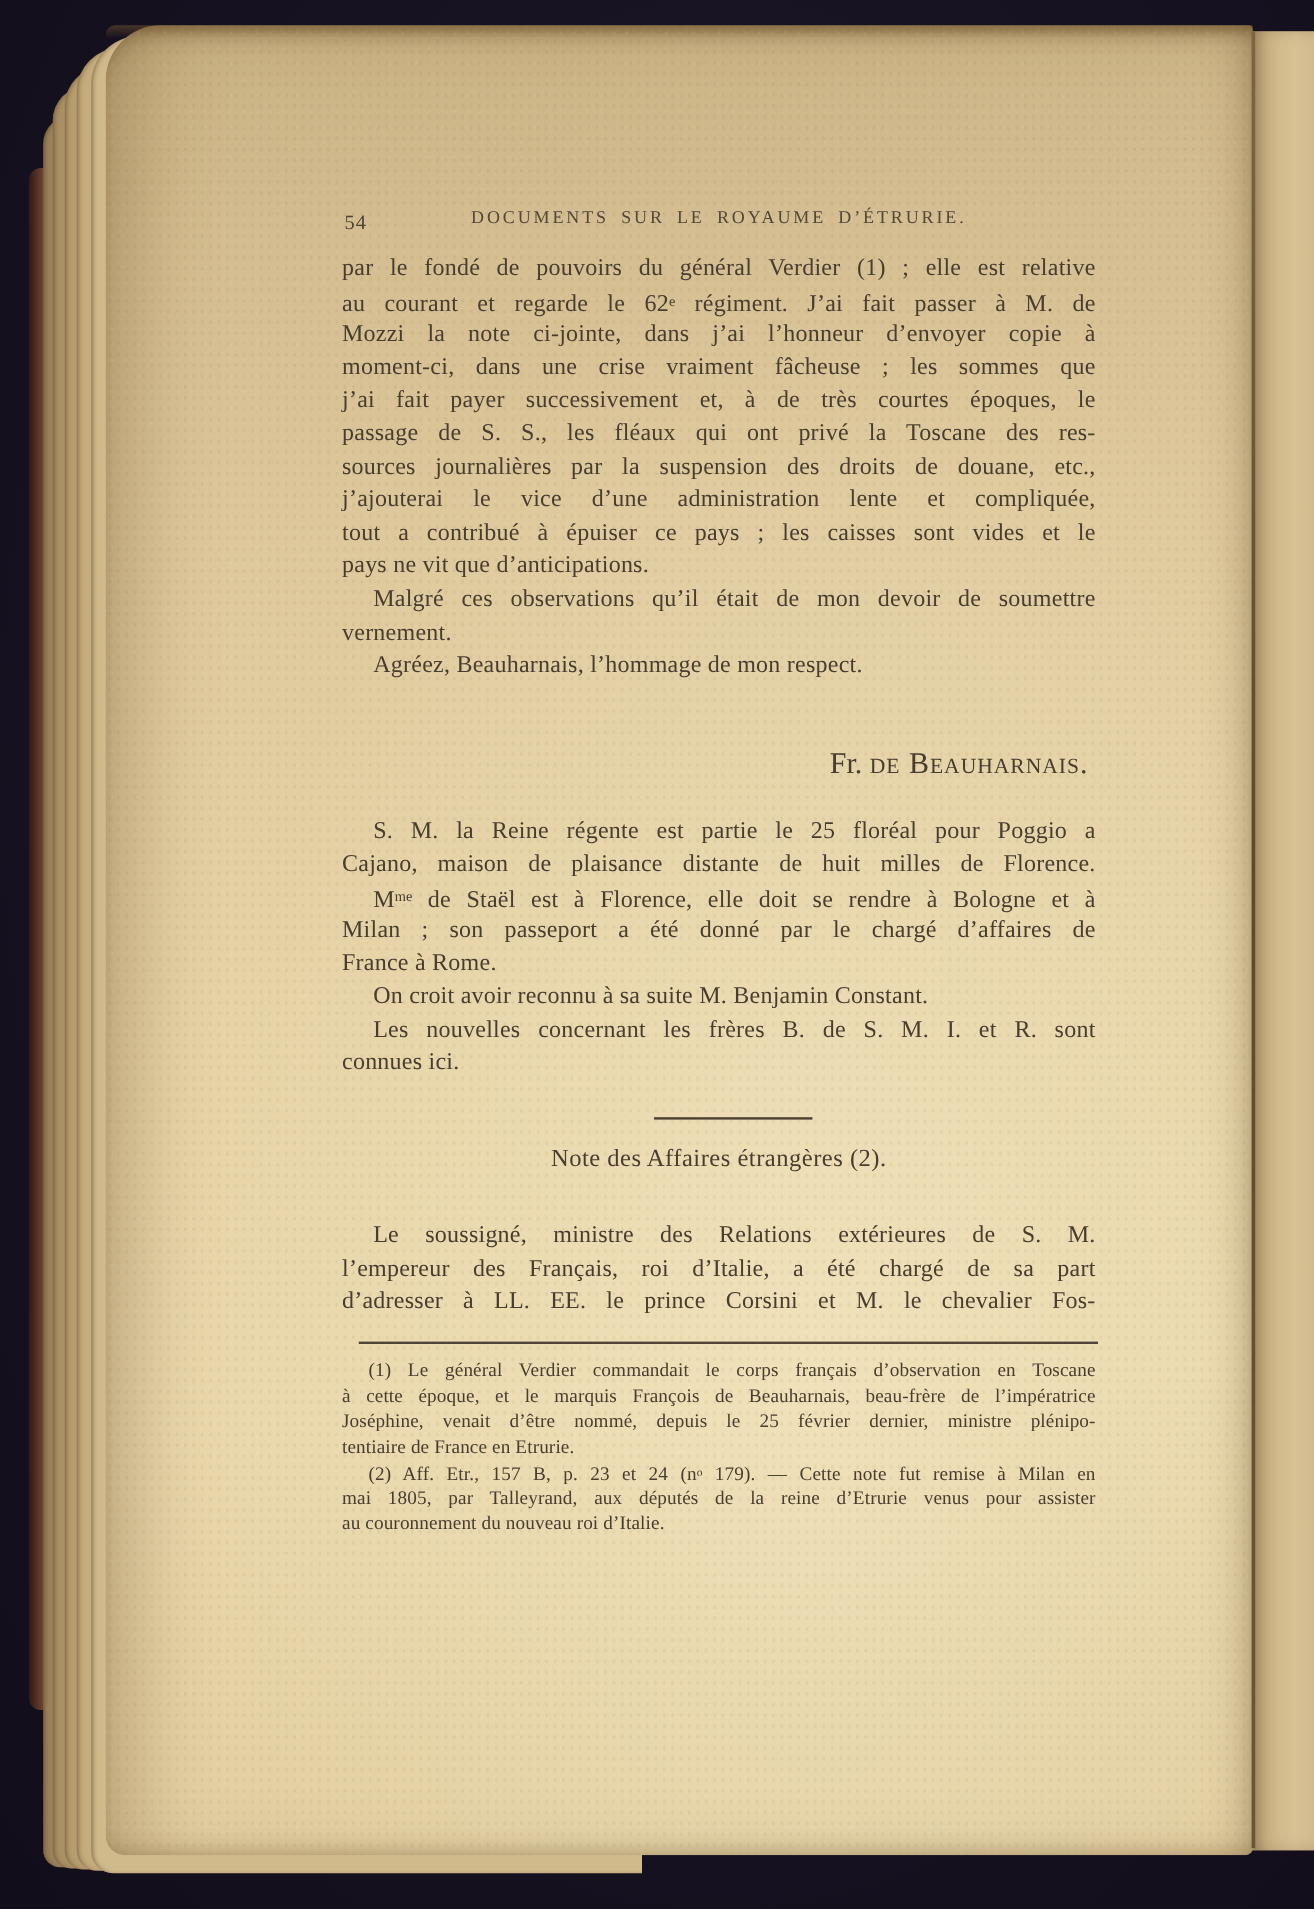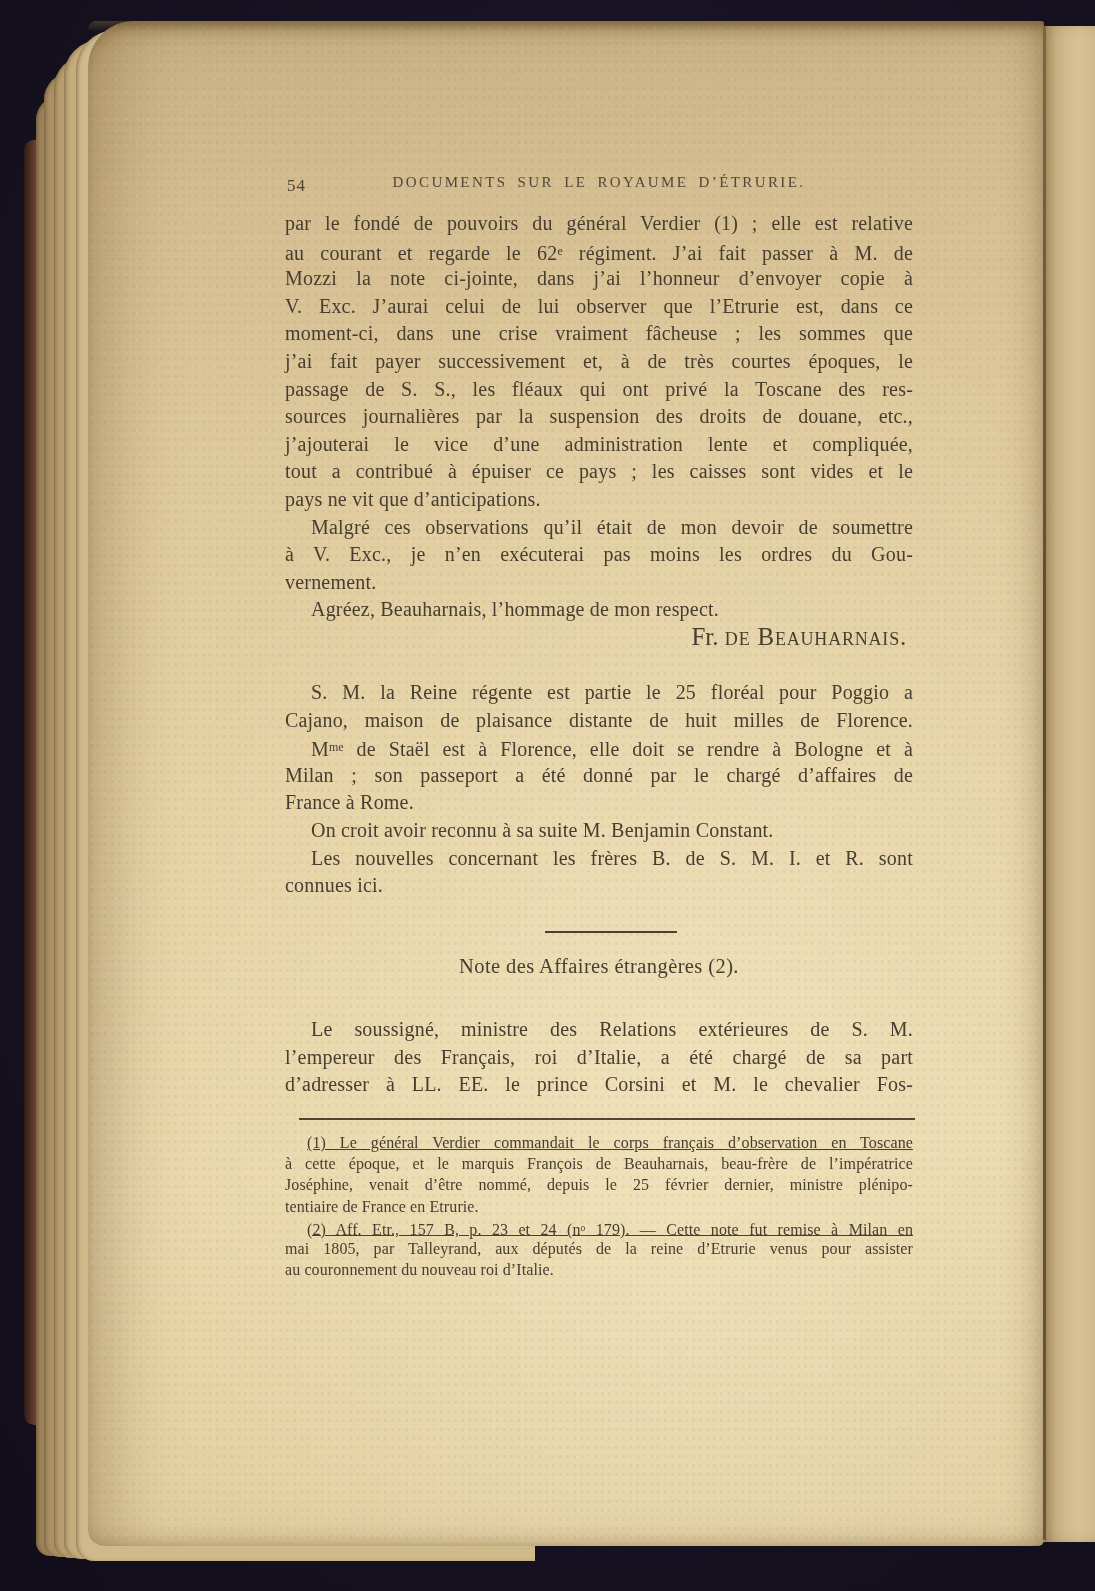--- a/index.html
+++ b/index.html
@@ -71,21 +71,21 @@
   .sup { font-size:0.6em; vertical-align:0.38em; letter-spacing:0; }
   .sig { position:absolute; top:623px; left:0; width:100%; height:28px; line-height:28px;
          text-align:right; padding-right:6px; box-sizing:border-box; font-size:25px; }
   .sc { font-variant:small-caps; letter-spacing:0.8px; }
   .rule-short { position:absolute; top:931px; left:260px; width:132px; height:2px; background:#4a4034; }
   .heading { position:absolute; top:955px; left:0; width:100%; text-align:center;
              font-size:20.5px; letter-spacing:0.4px; }
   .rule-foot { position:absolute; top:1118px; left:14px; width:616px; height:2px; background:#4f4435; }
   .fn { top:1132px; }
   .fn .line { height:21.2px; line-height:21.2px; font-size:16px; letter-spacing:0.1px; }
-  .fn .indent { text-indent:22px;text-decoration:underline; }
+  .fn .indent { text-indent:22px; }
 </style>
 </head>
 <body>
 
 <div class="scene">
   <div class="binding"></div>
   <div class="stack s5"></div>
   <div class="stack s4"></div>
   <div class="stack s3"></div>
   <div class="stack s2"></div>
@@ -99,30 +99,28 @@
 
     <div class="header">
       <span class="pagenum">54</span>
       <span class="runtitle">DOCUMENTS SUR LE ROYAUME D’ÉTRURIE.</span>
     </div>
 
     <div class="block b1">
       <div class="line">par le fondé de pouvoirs du général Verdier (1) ; elle est relative</div>
       <div class="line"><span>au courant et regarde le 62</span><span class="sup">e</span><span> régiment. J’ai fait passer à M. de</span></div>
       <div class="line">Mozzi la note ci-jointe, dans j’ai l’honneur d’envoyer copie à</div>
-      <div class="line">V. Exc. J’aurai celui de lui observer que l’Etrurie est, dans ce</div>
       <div class="line">moment-ci, dans une crise vraiment fâcheuse ; les sommes que</div>
       <div class="line">j’ai fait payer successivement et, à de très courtes époques, le</div>
       <div class="line">passage de S. S., les fléaux qui ont privé la Toscane des res-</div>
       <div class="line">sources journalières par la suspension des droits de douane, etc.,</div>
       <div class="line">j’ajouterai le vice d’une administration lente et compliquée,</div>
       <div class="line">tout a contribué à épuiser ce pays ; les caisses sont vides et le</div>
       <div class="line last">pays ne vit que d’anticipations.</div>
       <div class="line indent">Malgré ces observations qu’il était de mon devoir de soumettre</div>
-      <div class="line">à V. Exc., je n’en exécuterai pas moins les ordres du Gou-</div>
       <div class="line last">vernement.</div>
       <div class="line indent last">Agréez, Beauharnais, l’hommage de mon respect.</div>
     </div>
 
     <div class="sig"><span>Fr. </span><span class="sc">de Beauharnais.</span></div>
 
     <div class="block b2">
       <div class="line indent">S. M. la Reine régente est partie le 25 floréal pour Poggio a</div>
       <div class="line">Cajano, maison de plaisance distante de huit milles de Florence.</div>
       <div class="line indent"><span>M</span><span class="sup">me</span><span> de Staël est à Florence, elle doit se rendre à Bologne et à</span></div>

